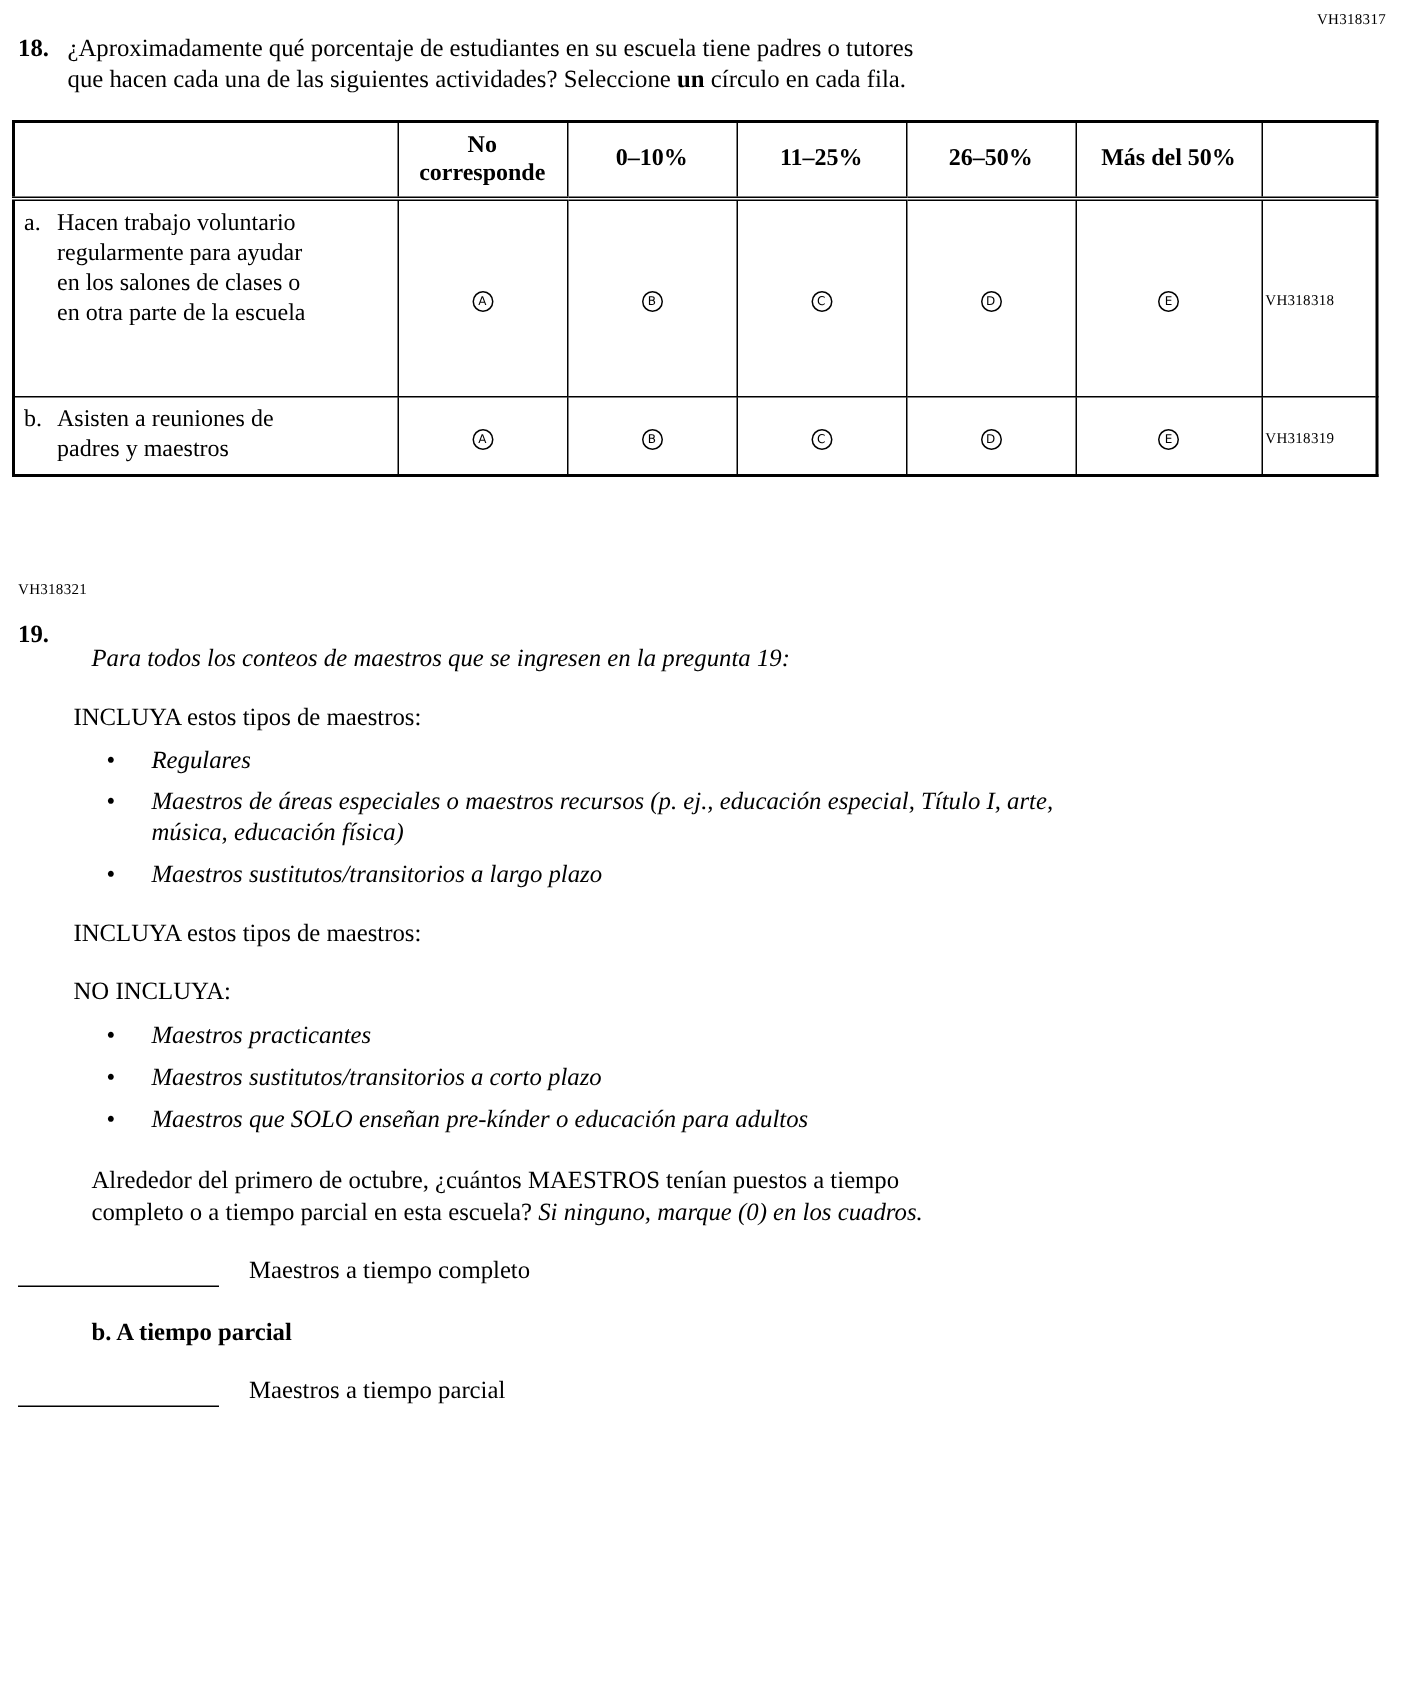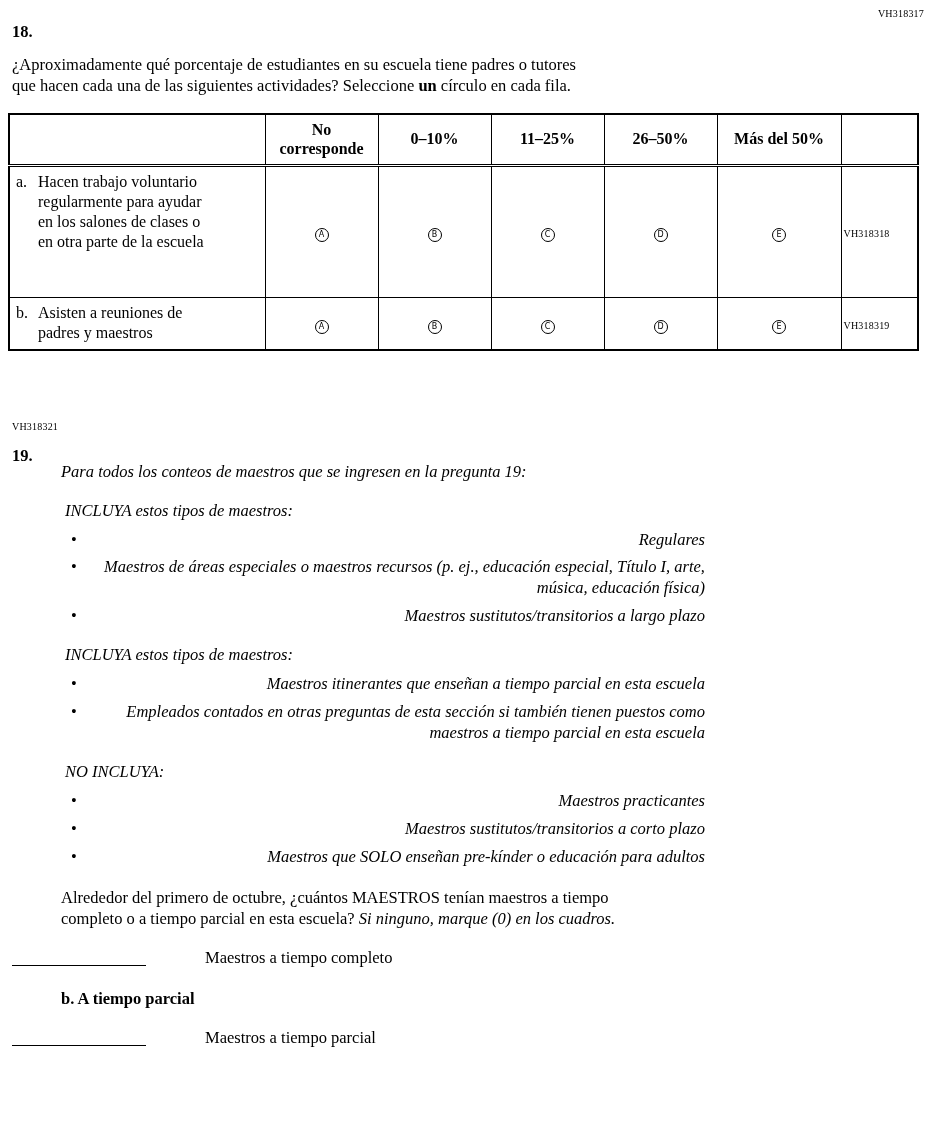--- a/index.html
+++ b/index.html
@@ -9,21 +9,21 @@
     color: #000;
     font-family: "Liberation Serif", "DejaVu Serif", serif;
     font-size: 16.5px; line-height: 1.27;
   }
   .page { position: relative; width: 100%; height: 100%; padding: 8px 10px 0 12px; }
 
   .code { font-size: 10px; letter-spacing: 0.2px; }
   .top-code { position: absolute; top: 8px; right: 10px; }
 
   
-  .q-head { display: flex; margin-top: 14px; flex-direction: column; }
+  .q-head { display: flex; margin-top: 14px; }
   .qnum { font-weight: bold; flex: 0 0 33px; }
   .qtext { margin: 0; width: 580px; }
 
   table.grid {
     table-layout: fixed; border-collapse: collapse;
     border: 2px solid #000; margin: 16px 0 0 -4px;
     width: 794px; font-size: 16px;
   }
   .grid th, .grid td { border: 1px solid #000; padding: 2px 4px; }
   .grid thead th {
@@ -47,28 +47,28 @@
     font-family: "DejaVu Sans", sans-serif;
     font-size: 8px; line-height: 12.5px; text-align: center;
   }
   td.codecell { text-align: left; vertical-align: middle; padding: 0 2px; }
 
   
   .q19-code { margin-top: 70px; padding-right: 8px; }
   .q19 { display: flex; margin-top: 12px; }
   .q19-body { flex: 1; }
   p.intro { margin: 16px; font-style: italic; }
-  p.sect-head { margin: 18px 0 0 20px; font-style: italic; }
-  ul.bullets { list-style: none; margin: 8px 0 0 0; padding: 0; width: 660px; font-style: italic; text-align: right; }
+  p.sect-head { margin: 18px 0 0 4px; }
+  ul.bullets { list-style: none; margin: 8px 0 0 0; padding: 0; width: 660px; font-style: italic; }
   ul.bullets li { position: relative; padding-left: 56px; margin: 7px 0; }
   ul.bullets li::before { content: "\2022"; position: absolute; left: 26px; top: 0; font-style: normal; }
   p.final-q { margin: 20px 0 0 16px; width: 560px; }
   .it { font-style: italic; }
   p.part-label { font-weight: bold; margin: 20px 0 0 16px; }
-  .blank-row { display: flex; align-items: center; margin: 18px 0 0 -33px; gap: 39px; }
+  .blank-row { display: flex; align-items: flex-end; margin: 18px 0 0 -33px; }
   .blank { flex: 0 0 134px; height: 16px; border-bottom: 1.5px solid #000; }
   .blank-label { margin-left: 20px; }
 </style>
 </head>
 <body>
 
 <div class="page">
 
   <div class="code top-code">VH318317</div>
 
@@ -141,33 +141,29 @@
       <p class="intro">Para todos los conteos de maestros que se ingresen en la pregunta 19:</p>
 
       <p class="sect-head">INCLUYA estos tipos de maestros:</p>
       <ul class="bullets">
         <li>Regulares</li>
         <li>Maestros de áreas especiales o maestros recursos (p. ej., educación especial, Título I, arte, música, educación física)</li>
         <li>Maestros sustitutos/transitorios a largo plazo</li>
       </ul>
 
       <p class="sect-head">INCLUYA estos tipos de maestros:</p>
-      <ul class="bullets">
-        <li>Maestros itinerantes que enseñan a tiempo parcial en esta escuela</li>
-        <li>Empleados contados en otras preguntas de esta sección si también tienen puestos como maestros a tiempo parcial en esta escuela</li>
-      </ul>
 
       <p class="sect-head">NO INCLUYA:</p>
       <ul class="bullets">
         <li>Maestros practicantes</li>
         <li>Maestros sustitutos/transitorios a corto plazo</li>
         <li>Maestros que SOLO enseñan pre-kínder o educación para adultos</li>
       </ul>
 
-      <p class="final-q"><span>Alrededor del primero de octubre, ¿cuántos MAESTROS tenían maestros a tiempo completo o a tiempo parcial en esta escuela? </span><span class="it">Si ninguno, marque (0) en los cuadros.</span></p>
+      <p class="final-q"><span>Alrededor del primero de octubre, ¿cuántos MAESTROS tenían puestos a tiempo completo o a tiempo parcial en esta escuela? </span><span class="it">Si ninguno, marque (0) en los cuadros.</span></p>
 
       <div class="blank-row">
         <span class="blank"></span>
         <span class="blank-label">Maestros a tiempo completo</span>
       </div>
 
       <p class="part-label">b. A tiempo parcial</p>
       <div class="blank-row">
         <span class="blank"></span>
         <span class="blank-label">Maestros a tiempo parcial</span>

